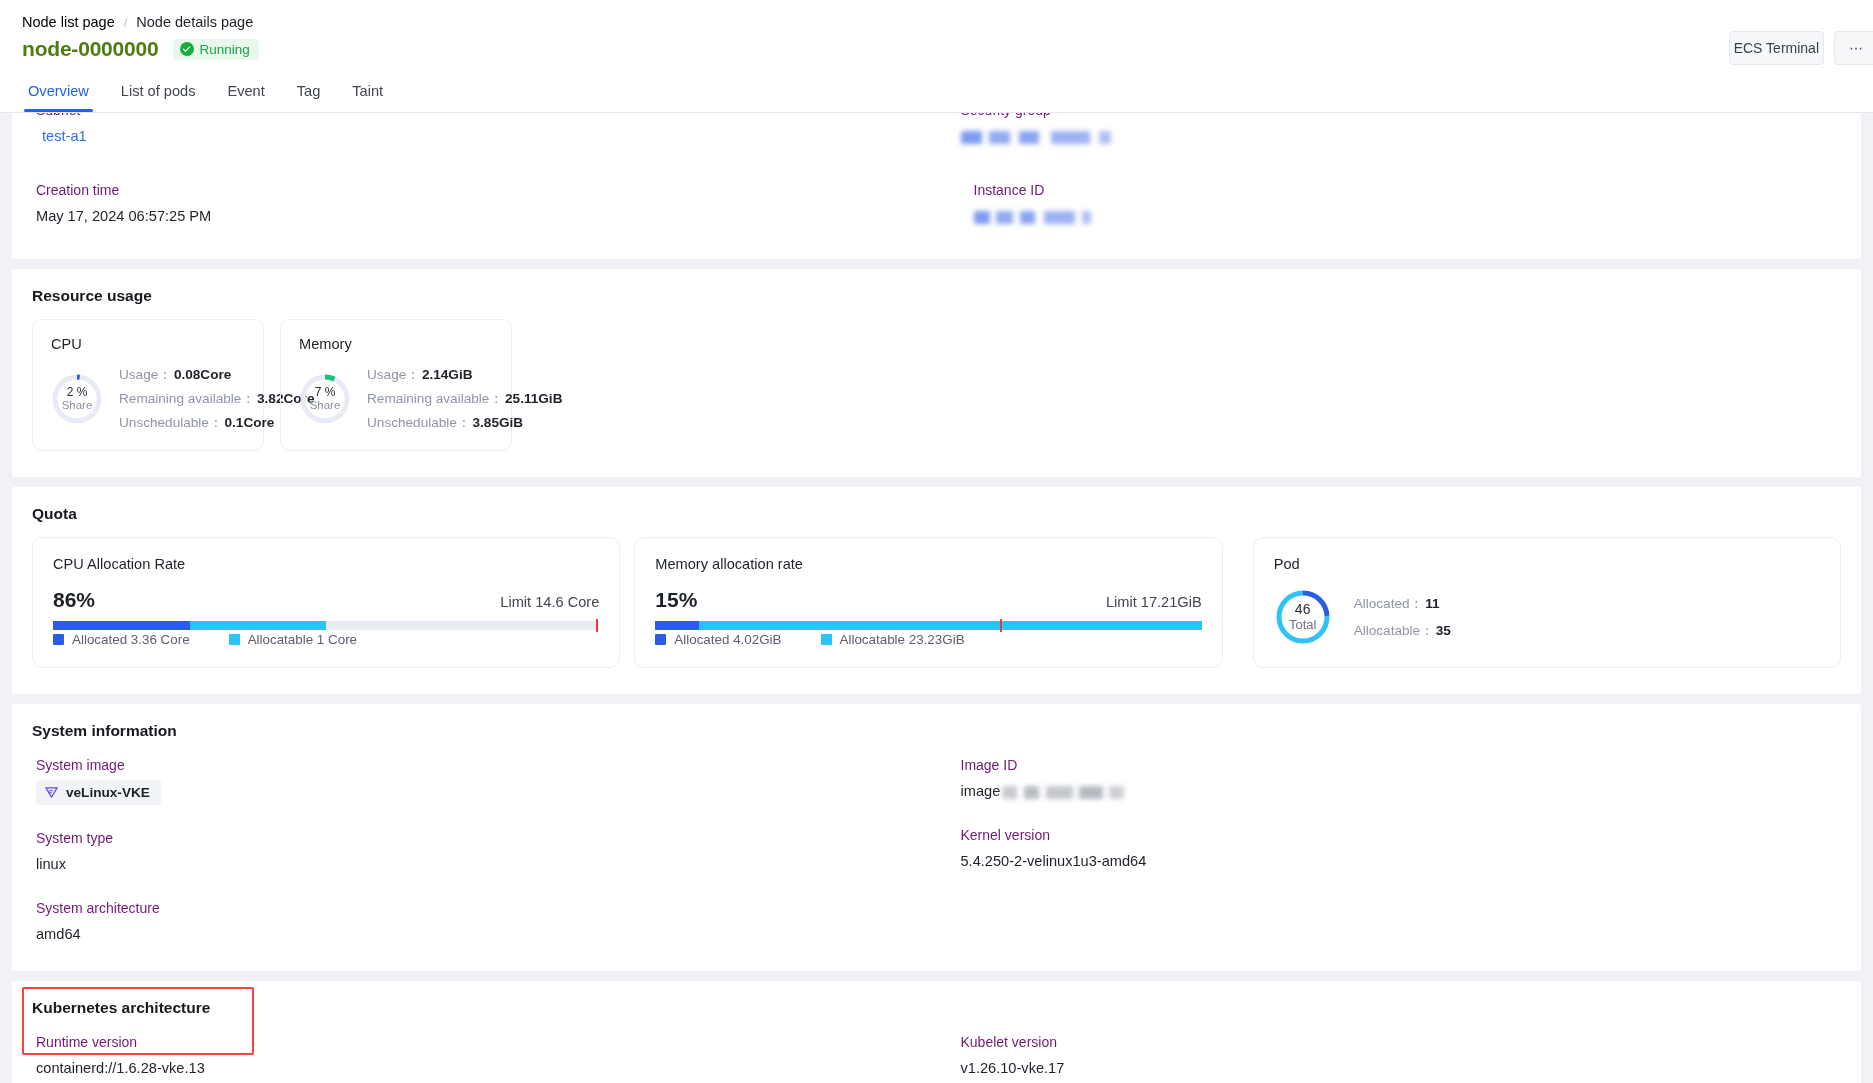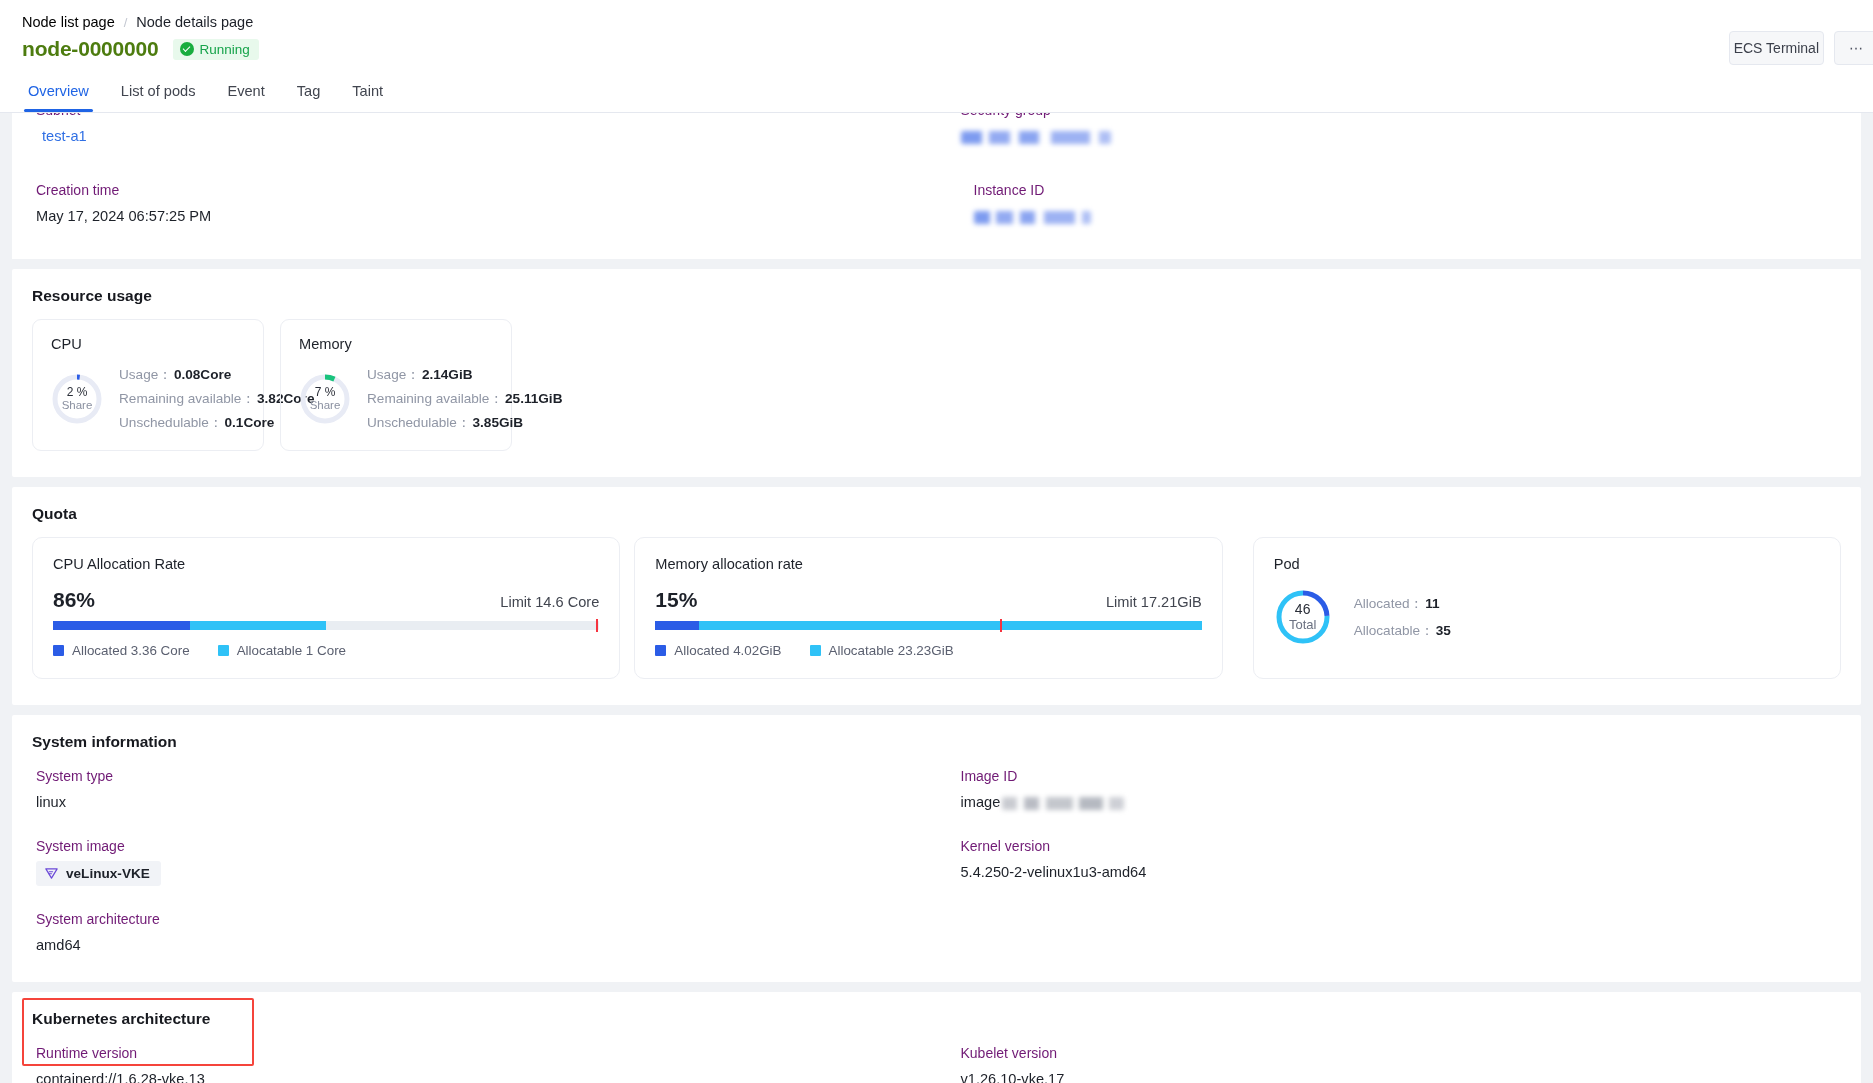--- a/index.html
+++ b/index.html
@@ -155,21 +155,21 @@
   .q-head { display: flex; align-items: baseline; justify-content: space-between; margin-bottom: 9px; }
   .q-pct { font-size: 21px; font-weight: bold; color: #1d2129; }
   .q-limit { font-size: 14.6px; color: #41454f; }
   .q-bar {
     position: relative; height: 9px; background: #e9edf2; border-radius: 1px; overflow: visible;
   }
   .q-seg { position: absolute; top: 0; height: 9px; }
   .q-seg.alloc { left: 0; background: #2b5ce6; }
   .q-seg.allocatable { background: #2fc2f7; }
   .q-marker { position: absolute; top: -2px; width: 2px; height: 13px; background: #f5333f; }
-  .q-legend { display: flex; gap: 28px; margin-top: 13px; }
+  .q-legend { display: flex; gap: 39px; margin-top: 2px; }
   .leg { display: flex; align-items: center; gap: 8px; font-size: 13.4px; color: #5b6070; }
   .leg .sw { width: 11px; height: 11px; border-radius: 1px; }
 
   .pod-body { display: flex; align-items: center; gap: 22px; }
   .pod-donut { position: relative; width: 58px; height: 58px; flex: 0 0 auto; }
   .pod-donut svg { display: block; transform: rotate(-90deg); }
   .pod-center {
     position: absolute; inset: 0; display: flex; flex-direction: column;
     align-items: center; justify-content: center; line-height: 15px;
   }
@@ -397,36 +397,36 @@
         </div>
 
       </div>
     </div>
 
     <div class="card">
       <div class="section-title">System information</div>
       <div class="two-col sysinfo" style="padding-bottom:26px;">
         <div class="col">
           <div class="field">
-            <div class="flabel">System type</div>
-            <div class="fvalue">linux</div>
-          </div>
-          <div class="field">
             <div class="flabel">System image</div>
             <span class="tag-pill">
               <span style="display:inline-flex;">
                 <svg width="15" height="15" viewBox="0 0 16 16">
                   <path d="M2 3 H14 L8 13 Z" fill="none" stroke="#6b49d8" stroke-width="1.3" stroke-linejoin="round"></path>
                   <path d="M5.5 6.2 H9.2 M5.5 8.3 H8" stroke="#6b49d8" stroke-width="1.1" stroke-linecap="round"></path>
                 </svg>
               </span>
               <span>veLinux-VKE</span>
             </span>
           </div>
           <div class="field">
+            <div class="flabel">System type</div>
+            <div class="fvalue">linux</div>
+          </div>
+          <div class="field">
             <div class="flabel">System architecture</div>
             <div class="fvalue">amd64</div>
           </div>
         </div>
         <div class="col">
           <div class="field">
             <div class="flabel">Image ID</div>
             <div class="fvalue">
               <span>image</span><span class="blur b-gray" style="width:122px; margin-left:2px;"></span>
             </div>

